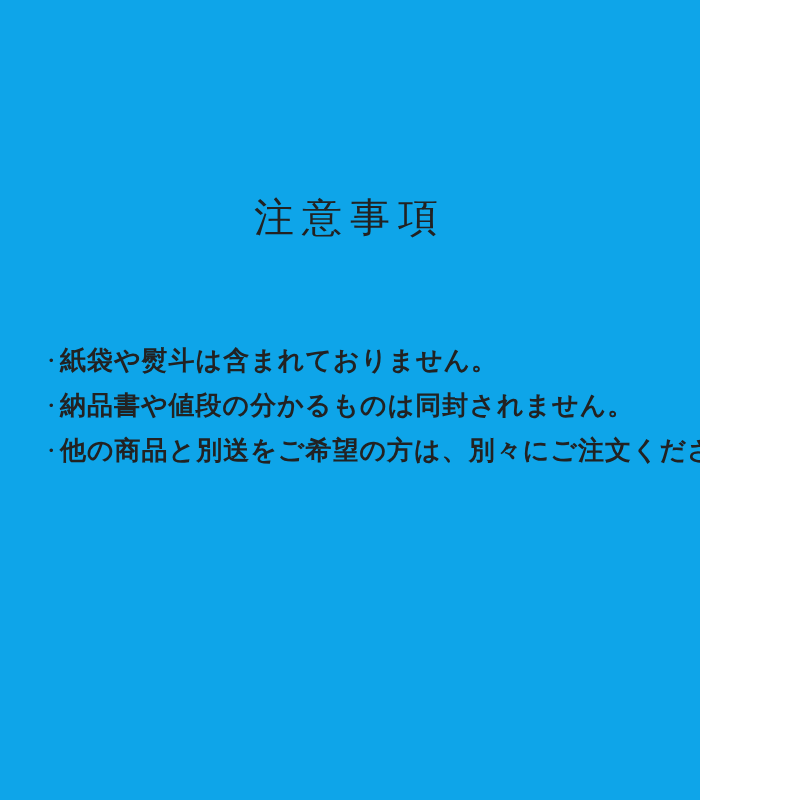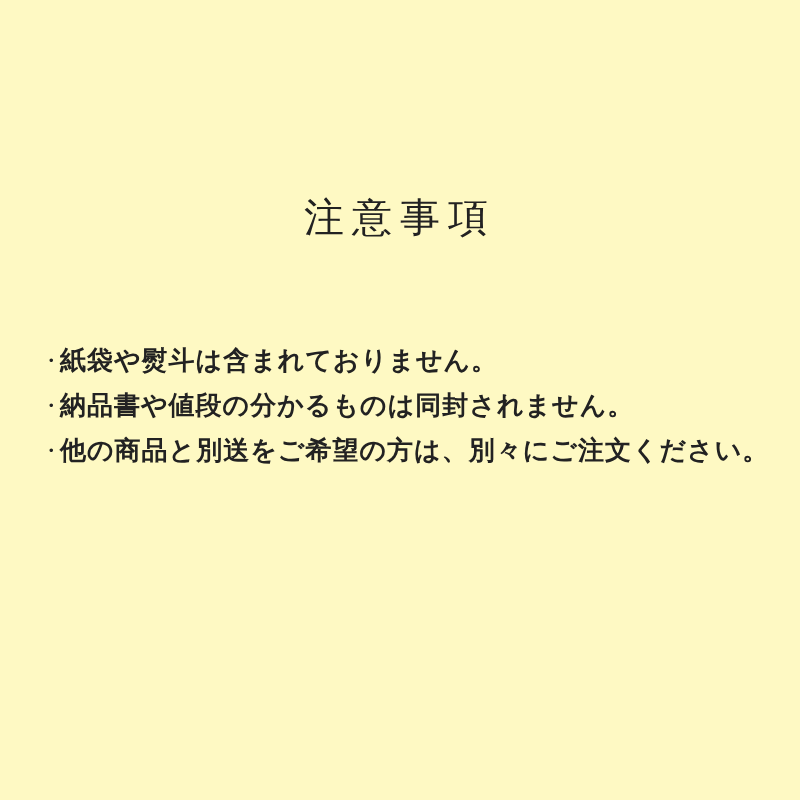--- a/index.html
+++ b/index.html
@@ -1,23 +1,23 @@
 <!DOCTYPE html>
 <html><head>
 <meta charset="utf-8">
 <style>
   html, body {
     margin: 0;
     padding: 0;
   }
   .page {
     position: relative;
-    width: 800px;
+    width: 700px;
     height: 800px;
-    background: #fef9c3;
+    background: #0ea5e9;
     font-family: "Liberation Sans", "DejaVu Sans", sans-serif;
     color: #222222;
     overflow: hidden;
   }
   .title {
     position: absolute;
     top: 168px;
     left: 0;
     width: 100%;
     text-align: center;

